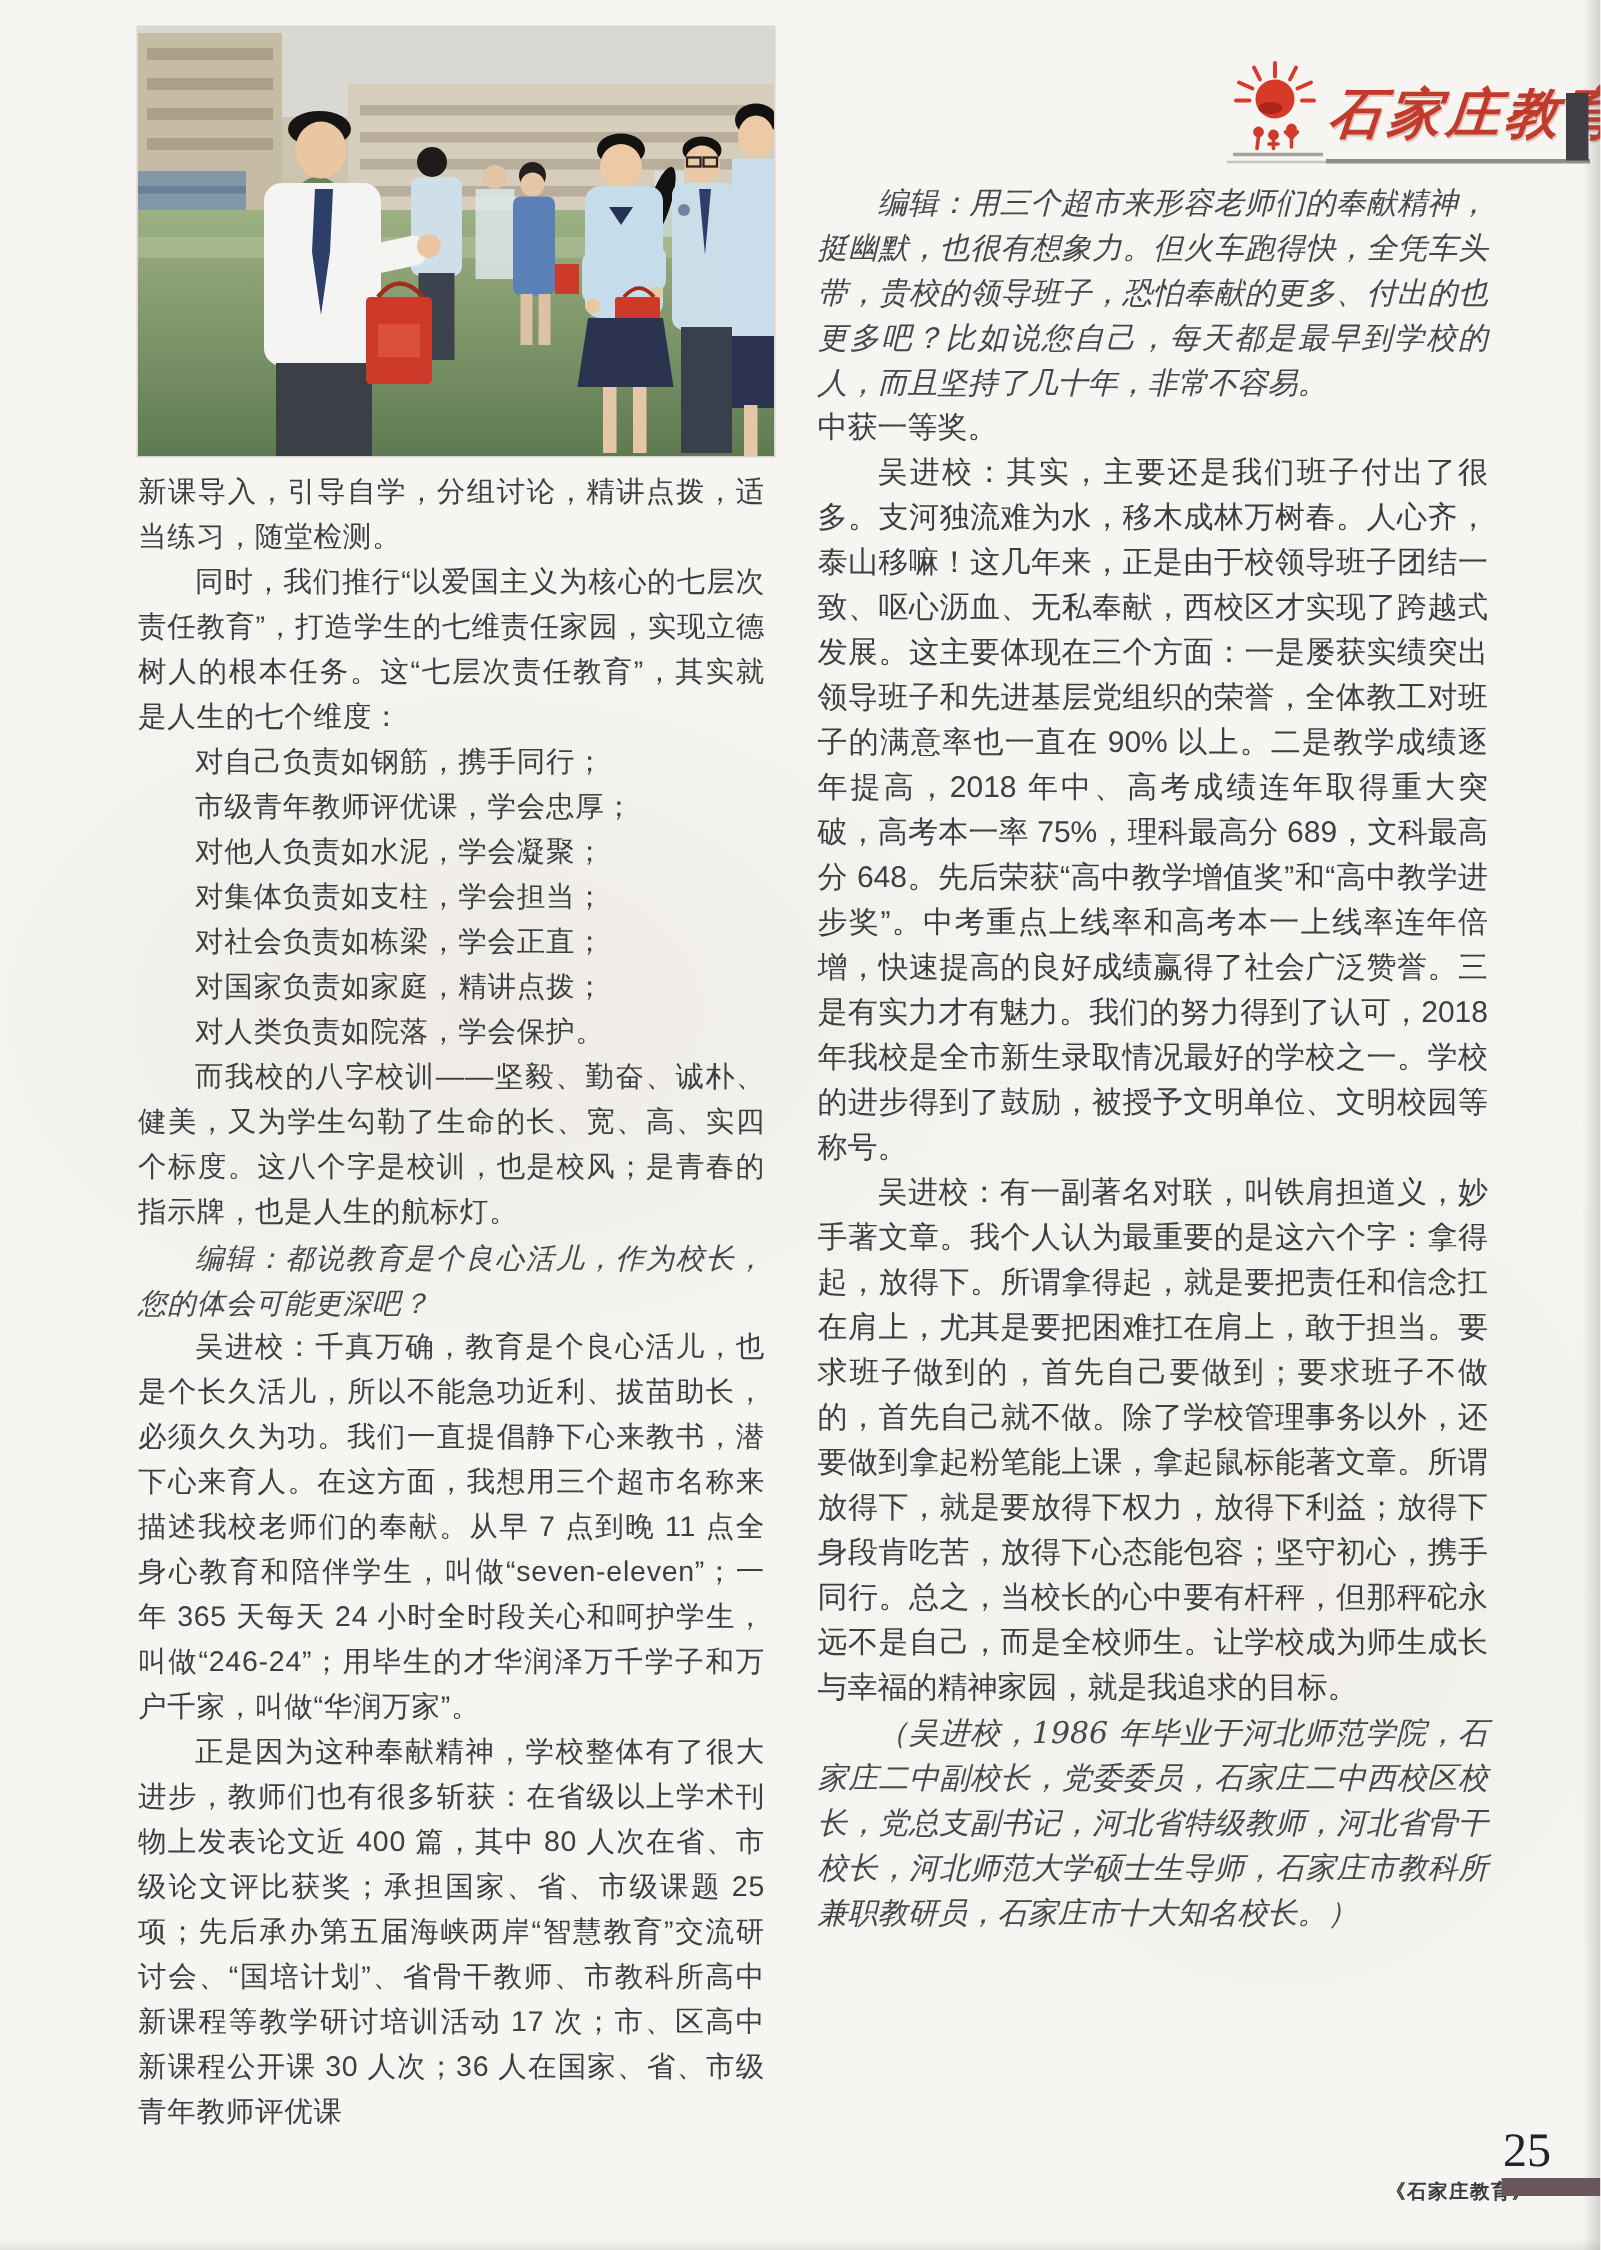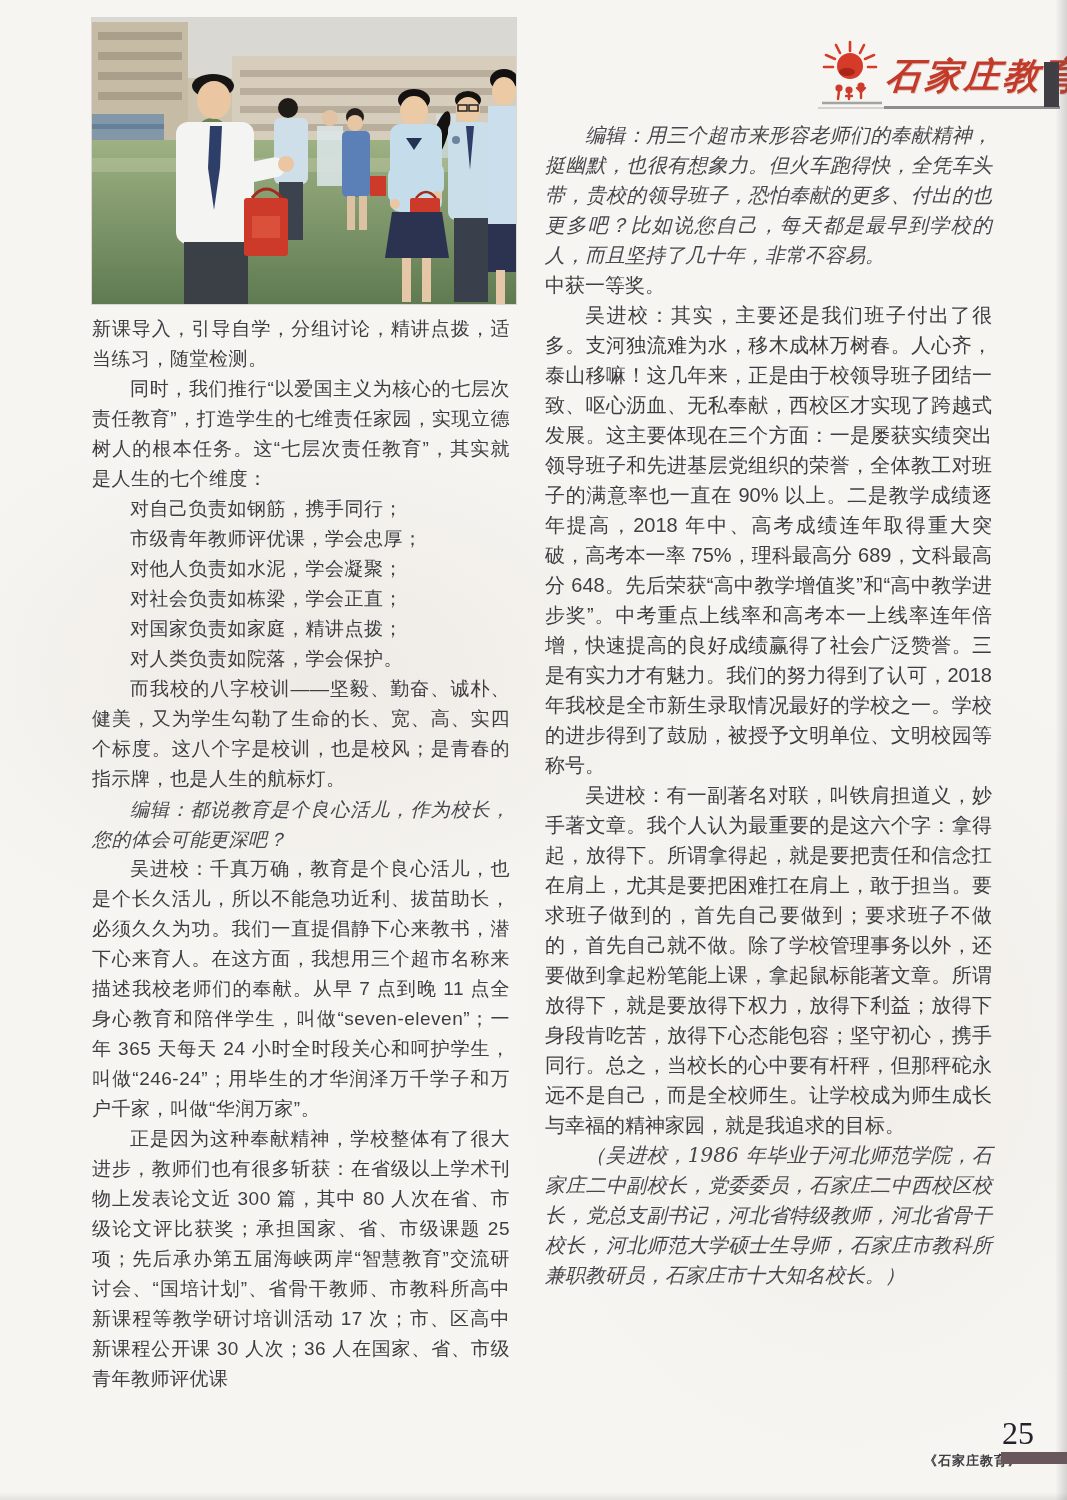--- a/index.html
+++ b/index.html
@@ -169,27 +169,28 @@
   <span class="logo-text">石家庄教育</span>
   <div class="logo-underline"></div>
   <div class="logo-endbar"></div>
 
   <div class="col col-left">
       <p class="para noindent">新课导入，引导自学，分组讨论，精讲点拨，适当练习，随堂检测。</p>
       <p class="para">同时，我们推行“以爱国主义为核心的七层次责任教育”，打造学生的七维责任家园，实现立德树人的根本任务。这“七层次责任教育”，其实就是人生的七个维度：</p>
       <p class="para">对自己负责如钢筋，携手同行；</p>
       <p class="para">市级青年教师评优课，学会忠厚；</p>
       <p class="para">对他人负责如水泥，学会凝聚；</p>
+      <p class="para">对集体负责如支柱，学会担当；</p>
       <p class="para">对社会负责如栋梁，学会正直；</p>
       <p class="para">对国家负责如家庭，精讲点拨；</p>
       <p class="para">对人类负责如院落，学会保护。</p>
       <p class="para">而我校的八字校训——坚毅、勤奋、诚朴、健美，又为学生勾勒了生命的长、宽、高、实四个标度。这八个字是校训，也是校风；是青春的指示牌，也是人生的航标灯。</p>
       <p class="para kai">编辑：都说教育是个良心活儿，作为校长，您的体会可能更深吧？</p>
       <p class="para">吴进校：千真万确，教育是个良心活儿，也是个长久活儿，所以不能急功近利、拔苗助长，必须久久为功。我们一直提倡静下心来教书，潜下心来育人。在这方面，我想用三个超市名称来描述我校老师们的奉献。从早 7 点到晚 11 点全身心教育和陪伴学生，叫做“seven-eleven”；一年 365 天每天 24 小时全时段关心和呵护学生，叫做“246-24”；用毕生的才华润泽万千学子和万户千家，叫做“华润万家”。</p>
-      <p class="para">正是因为这种奉献精神，学校整体有了很大进步，教师们也有很多斩获：在省级以上学术刊物上发表论文近 300 篇，其中 80 人次在省、市级论文评比获奖；承担国家、省、市级课题 25 项；先后承办第五届海峡两岸“智慧教育”交流研讨会、“国培计划”、省骨干教师、市教科所高中新课程等教学研讨培训活动 17 次；市、区高中新课程公开课 30 人次；36 人在国家、省、市级青年教师评优课</p>
+      <p class="para">正是因为这种奉献精神，学校整体有了很大进步，教师们也有很多斩获：在省级以上学术刊物上发表论文近 400 篇，其中 80 人次在省、市级论文评比获奖；承担国家、省、市级课题 25 项；先后承办第五届海峡两岸“智慧教育”交流研讨会、“国培计划”、省骨干教师、市教科所高中新课程等教学研讨培训活动 17 次；市、区高中新课程公开课 30 人次；36 人在国家、省、市级青年教师评优课</p>
     </div>
   <div class="col col-right">
       <p class="para kai">编辑：用三个超市来形容老师们的奉献精神，挺幽默，也很有想象力。但火车跑得快，全凭车头带，贵校的领导班子，恐怕奉献的更多、付出的也更多吧？比如说您自己，每天都是最早到学校的人，而且坚持了几十年，非常不容易。</p>
       <p class="para noindent">中获一等奖。</p>
       <p class="para">吴进校：其实，主要还是我们班子付出了很多。支河独流难为水，移木成林万树春。人心齐，泰山移嘛！这几年来，正是由于校领导班子团结一致、呕心沥血、无私奉献，西校区才实现了跨越式发展。这主要体现在三个方面：一是屡获实绩突出领导班子和先进基层党组织的荣誉，全体教工对班子的满意率也一直在 90% 以上。二是教学成绩逐年提高，2018 年中、高考成绩连年取得重大突破，高考本一率 75%，理科最高分 689，文科最高分 648。先后荣获“高中教学增值奖”和“高中教学进步奖”。中考重点上线率和高考本一上线率连年倍增，快速提高的良好成绩赢得了社会广泛赞誉。三是有实力才有魅力。我们的努力得到了认可，2018 年我校是全市新生录取情况最好的学校之一。学校的进步得到了鼓励，被授予文明单位、文明校园等称号。</p>
       <p class="para">吴进校：有一副著名对联，叫铁肩担道义，妙手著文章。我个人认为最重要的是这六个字：拿得起，放得下。所谓拿得起，就是要把责任和信念扛在肩上，尤其是要把困难扛在肩上，敢于担当。要求班子做到的，首先自己要做到；要求班子不做的，首先自己就不做。除了学校管理事务以外，还要做到拿起粉笔能上课，拿起鼠标能著文章。所谓放得下，就是要放得下权力，放得下利益；放得下身段肯吃苦，放得下心态能包容；坚守初心，携手同行。总之，当校长的心中要有杆秤，但那秤砣永远不是自己，而是全校师生。让学校成为师生成长与幸福的精神家园，就是我追求的目标。</p>
       <p class="para kai">（吴进校，1986 年毕业于河北师范学院，石家庄二中副校长，党委委员，石家庄二中西校区校长，党总支副书记，河北省特级教师，河北省骨干校长，河北师范大学硕士生导师，石家庄市教科所兼职教研员，石家庄市十大知名校长。）</p>
     </div>
 
   <span class="journal">《石家庄教育》</span>

